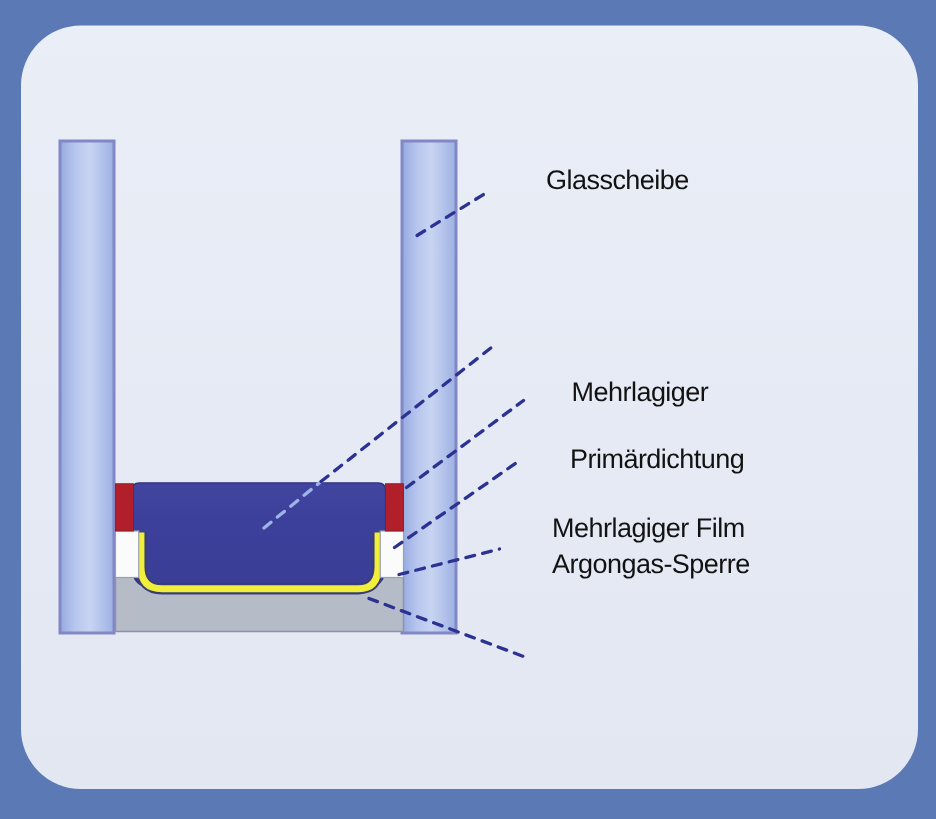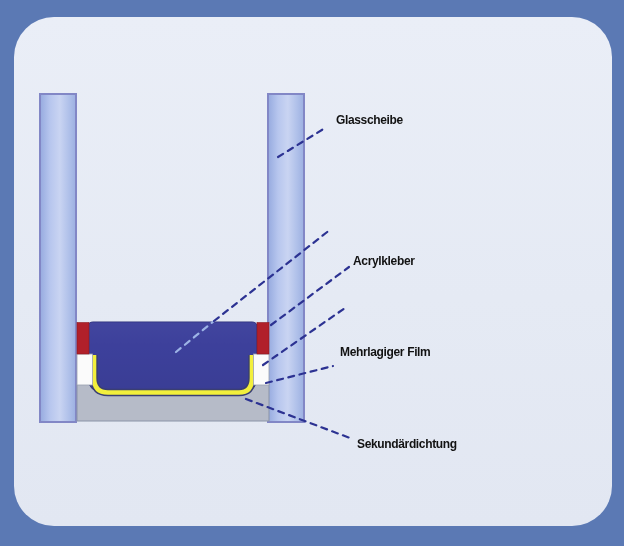--- a/index.html
+++ b/index.html
@@ -8,22 +8,22 @@
     background:#5b79b4;
     font-family:"Liberation Sans", sans-serif;
   }
   .panel{
     position:absolute;left:14px;top:17px;width:598px;height:509px;
     border-radius:40px;
     background:linear-gradient(180deg,#eaeef7 0%,#e5eaf4 55%,#e2e7f2 100%);
   }
   .diagram-svg{position:absolute;left:0;top:0;width:624px;height:546px;}
   .lbl{
-    position:absolute;color:#121212;font-weight:bold;font-size:12px;
-    letter-spacing:-0.35px;white-space:nowrap;line-height:22px;
+    position:absolute;color:#121212;font-weight:normal;font-size:18px;
+    letter-spacing:-0.35px;white-space:nowrap;line-height:22px;margin-left:28px;
   }
   .lbl.multi2{line-height:23px;}
   .lbl.multi3{line-height:24px;}
   .leader{fill:none;stroke-width:2.2;stroke-linecap:round;stroke-dasharray:6 5.5;}
 </style>
 </head>
 <body>
 
 <div class="stage">
   <div class="panel"></div>
@@ -71,21 +71,22 @@
     <line x1="263" y1="365" x2="345" y2="308" class="leader" stroke="#2c3292"></line>
     <line x1="266" y1="383" x2="333" y2="366" class="leader" stroke="#2c3292"></line>
     <line x1="246" y1="399" x2="350" y2="438" class="leader" stroke="#2c3292"></line>
   </svg>
 
   <div class="lbl" style="left:336px;top:109px;">Glasscheibe</div>
 
   <div class="lbl multi2" style="left:334px;top:194px;">
   </div>
 
-  <div class="lbl" style="left:353px;top:250px;">Acrylkleber</div>
+  <div class="lbl" style="left:353px;top:250px;">Mehrlagiger</div>
 
+  <div class="lbl" style="left:352px;top:295px;">Primärdichtung</div>
 
   <div class="lbl multi3" style="left:340px;top:340px;">
     <div>Mehrlagiger Film</div>
+    <div>Argongas-Sperre</div>
   </div>
 
-  <div class="lbl" style="left:357px;top:433px;">Sekundärdichtung</div>
 </div>
 
 </body></html>

